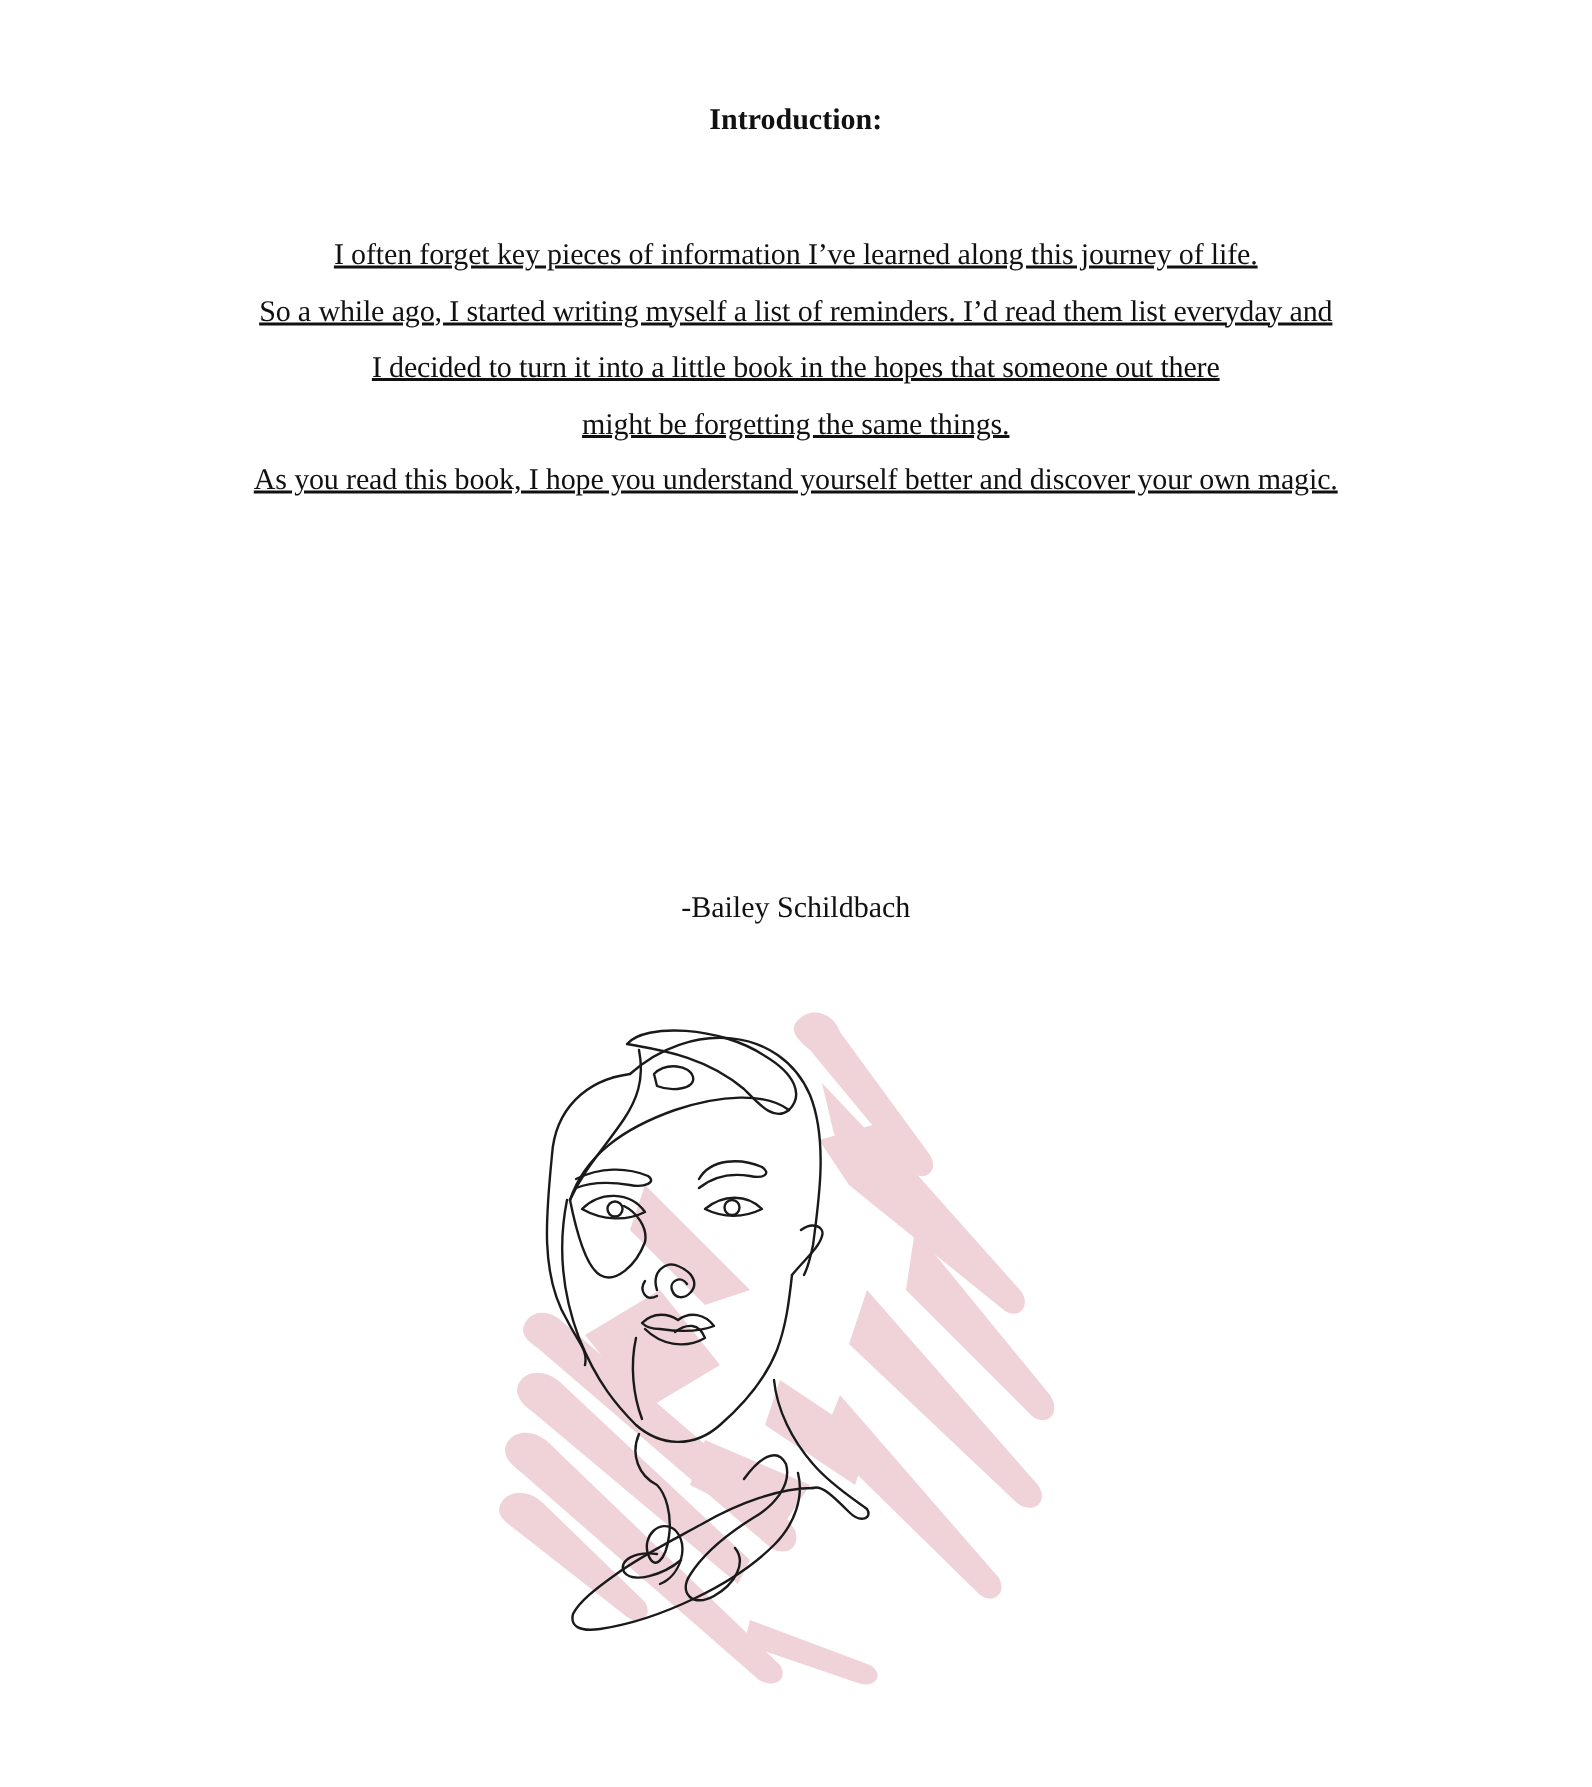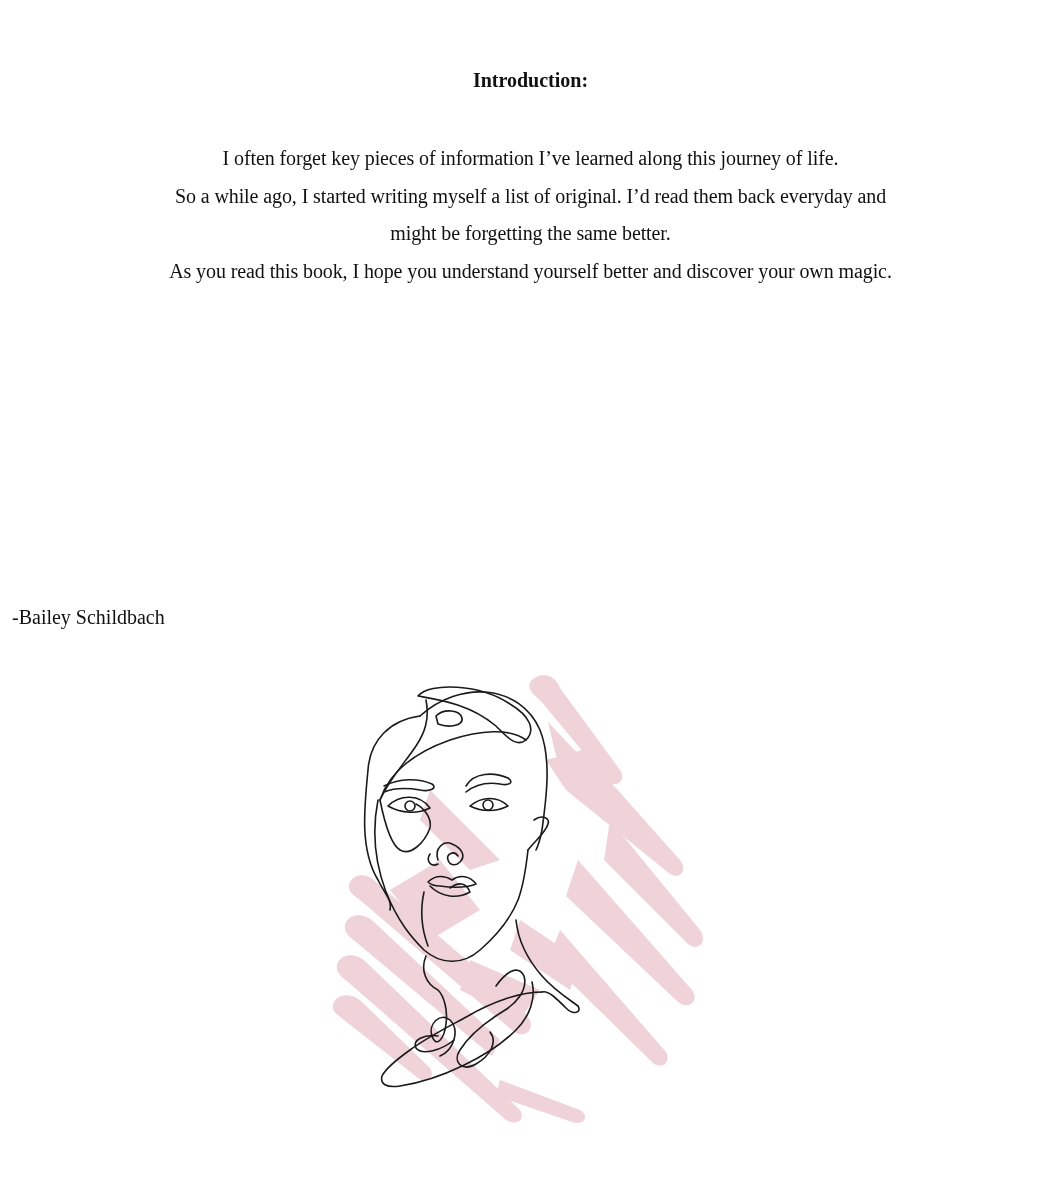--- a/index.html
+++ b/index.html
@@ -28,39 +28,41 @@
       text-align: center;
       font-weight: bold;
       font-size: 20px;
       line-height: 28px;
       margin: 0;
     }
     .body-lines {
       position: absolute;
       left: 0; right: 0;
       top: 140px;
-      margin: 0;
+      margin: 12px;
       padding: 0;
       list-style: none;
       text-align: center;
+      text-decoration: underline;
     }
     .body-lines li {
       font-size: 20px;
       line-height: 37.6px;
       height: 37.6px;
       white-space: nowrap;
       letter-spacing: -0.1px;
     }
     .signature {
       position: absolute;
       left: 0; right: 0;
       top: 590px;
+      text-align: center;
       font-size: 20px;
       line-height: 30px;
-      margin: 12px;
+      margin: 0;
     }
     .illustration {
       position: absolute;
       left: 320px;
       top: 660px;
       width: 400px;
       height: 470px;
     }
     .illustration svg {
       width: 400px;
@@ -70,22 +72,23 @@
   </style>
 </head>
 <body>
 
 <div class="page">
 
   <h1 class="title">Introduction:</h1>
 
   <ul class="body-lines">
     <li>I often forget key pieces of information I’ve learned along this journey of life.</li>
-    <li>So a while ago, I started writing myself a list of original. I’d read them back everyday and</li>
-    <li>might be forgetting the same better.</li>
+    <li>So a while ago, I started writing myself a list of reminders. I’d read them list everyday and</li>
+    <li>I decided to turn it into a little book in the hopes that someone out there</li>
+    <li>might be forgetting the same things.</li>
     <li>As you read this book, I hope you understand yourself better and discover your own magic.</li>
   </ul>
 
   <p class="signature">-Bailey Schildbach</p>
 
   <div class="illustration">
     <svg viewBox="0 0 400 470" xmlns="http://www.w3.org/2000/svg">
 
       <g fill="#efd3d8" stroke="none">
         <path d="M212 20 C222 10 236 16 240 28 L300 110 C306 120 298 128 288 122 L220 40 C210 32 206 26 212 20 Z"></path>

